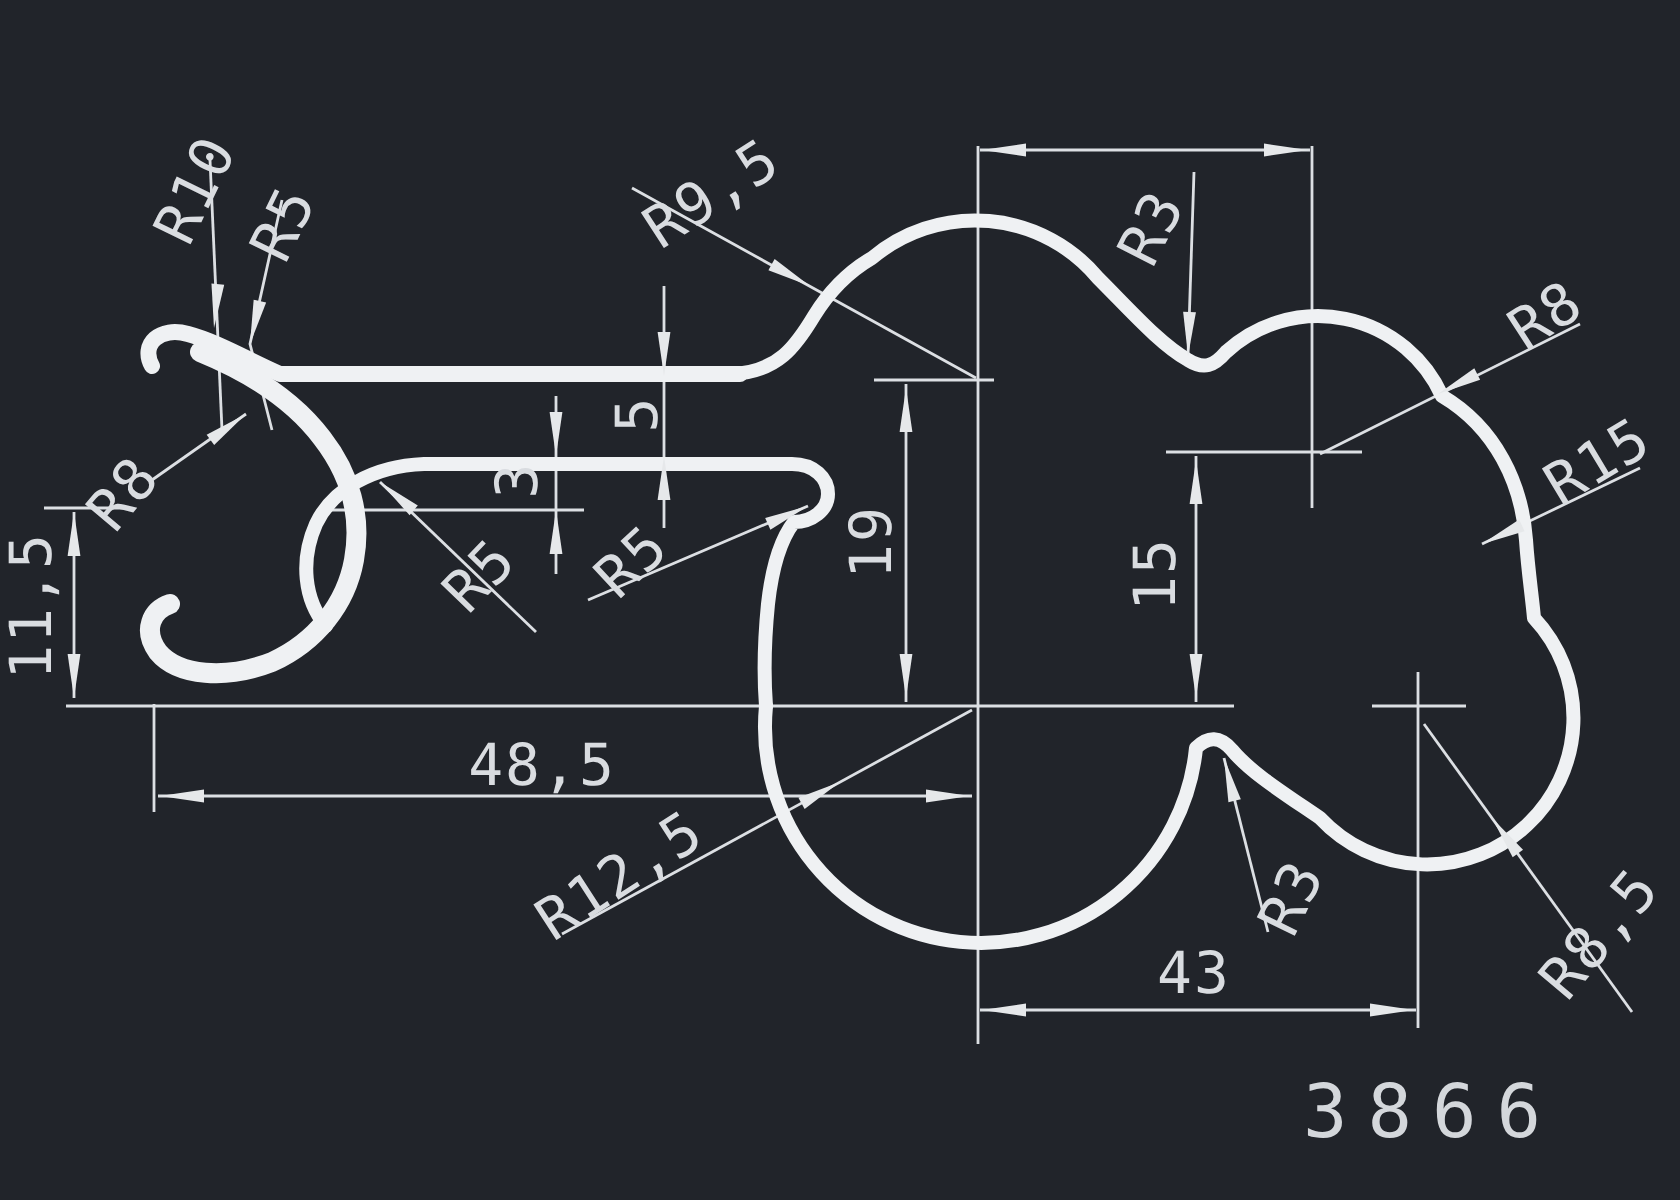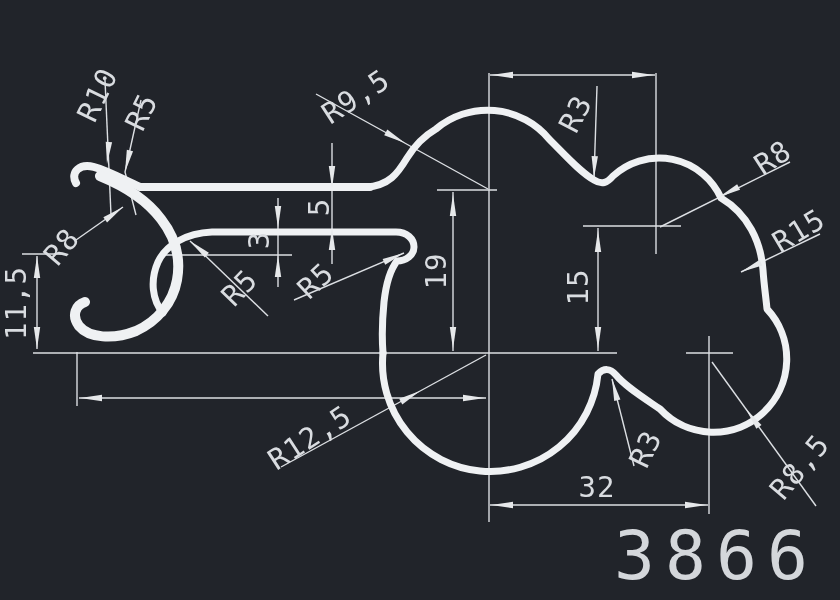--- a/index.html
+++ b/index.html
@@ -12,21 +12,21 @@
   .profile{fill:none;stroke:#eff1f3;stroke-linecap:round;stroke-linejoin:round;}
   .thin{fill:none;stroke:#dcdfe3;stroke-width:1.4;}
   .arrow{fill:#e6e8ea;stroke:none;}
   .lbl{
     position:absolute;transform:translate(-50%,-50%) rotate(var(--r,0deg));
     font-size:29px;color:#d9dce0;white-space:nowrap;line-height:1;
     letter-spacing:1px;
   }
   .pn{
     position:absolute;transform:translate(-50%,-50%);
-    font-size:68px;color:#d4d7db;letter-spacing:10px;white-space:nowrap;line-height:1;
+    font-size:37px;color:#d4d7db;letter-spacing:10px;white-space:nowrap;line-height:1;
   }
 </style>
 </head>
 <body>
 
 <div id="stage">
 
   <svg width="840" height="600" viewBox="0 0 840 600">
 
     <g>
@@ -118,23 +118,24 @@
   <div class="lbl" style="left:98px;top:95px;--r:-64deg">R10</div>
   <div class="lbl" style="left:142px;top:112px;--r:-64deg">R5</div>
   <div class="lbl" style="left:62px;top:247px;--r:-50deg">R8</div>
   <div class="lbl" style="left:16px;top:303px;--r:-90deg">11,5</div>
   <div class="lbl" style="left:240px;top:288px;--r:-46deg">R5</div>
   <div class="lbl" style="left:316px;top:281px;--r:-43deg">R5</div>
   <div class="lbl" style="left:259px;top:240px;--r:-90deg">3</div>
   <div class="lbl" style="left:319px;top:207px;--r:-90deg">5</div>
   <div class="lbl" style="left:356px;top:97px;--r:-33deg">R9,5</div>
   <div class="lbl" style="left:436px;top:271px;--r:-90deg">19</div>
+  <div class="lbl" style="left:271px;top:383px;--r:0deg">48,5</div>
   <div class="lbl" style="left:310px;top:438px;--r:-33deg">R12,5</div>
   <div class="lbl" style="left:576px;top:114px;--r:-63deg">R3</div>
   <div class="lbl" style="left:773px;top:158px;--r:-33deg">R8</div>
   <div class="lbl" style="left:799px;top:231px;--r:-31deg">R15</div>
   <div class="lbl" style="left:578px;top:287px;--r:-90deg">15</div>
-  <div class="lbl" style="left:597px;top:487px;--r:0deg">32</div>
+  <div class="lbl" style="left:597px;top:487px;--r:0deg">43</div>
   <div class="lbl" style="left:646px;top:449px;--r:-64deg">R3</div>
   <div class="lbl" style="left:800px;top:467px;--r:-50deg">R8,5</div>
 
   <div class="pn" style="left:716px;top:556px">3866</div>
 </div>
 
 </body></html>

